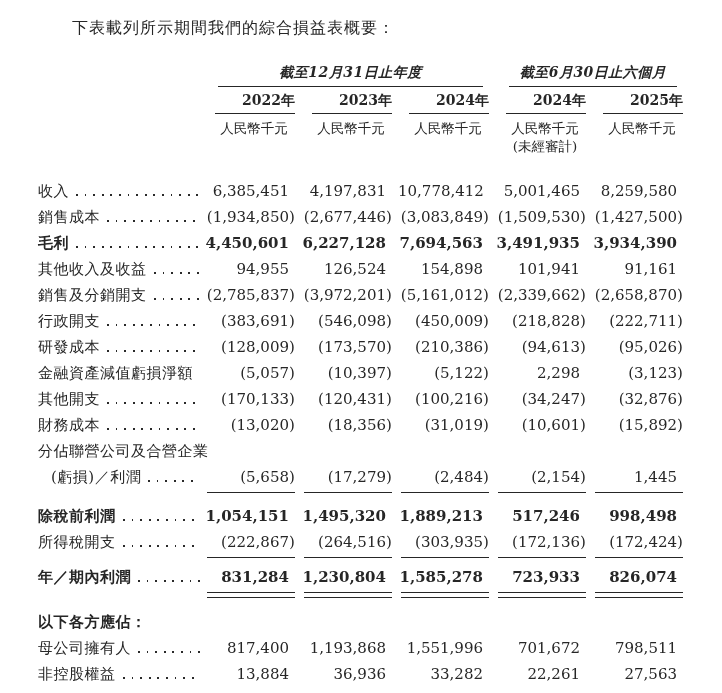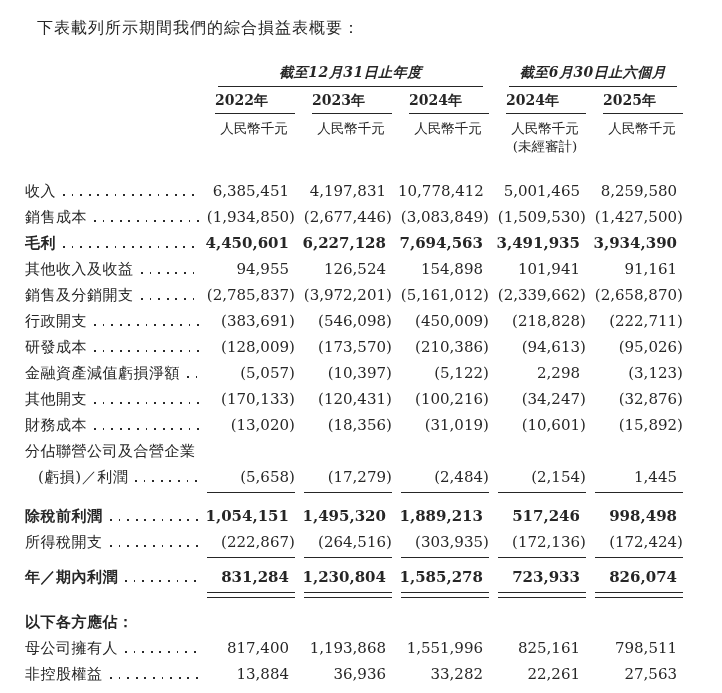--- a/index.html
+++ b/index.html
@@ -6,21 +6,21 @@
   body{
     width:722px;height:693px;
     background:#ffffff;
     color:#262626;
     font-family:"DejaVu Serif","Liberation Serif",serif;
     overflow:hidden;
   }
   .page{position:relative;width:722px;height:693px;}
   .intro{
     padding-top:17px;
-    margin-left:37px;
+    margin-left:72px;
     font-size:16px;
     letter-spacing:1px;
     line-height:22px;
   }
   table.fin{
     margin:22px 0 0 25px;
     border-collapse:collapse;
     table-layout:fixed;
     width:664px;
   }
@@ -35,32 +35,32 @@
     font-weight:bold;
     font-size:14px;
     text-align:center;
     letter-spacing:0.5px;
   }
   tr.years-row{height:27px;}
   .ybox{
     width:80px;margin-left:auto;margin-right:6px;
     border-bottom:1.5px solid #262626;
     padding-bottom:3px;
-    text-align:left;font-weight:bold;font-size:14px;
+    text-align:right;font-weight:bold;font-size:14px;
   }
   tr.unit-row{height:24px;}
   .ubox{
     width:94px;margin-left:auto;margin-right:0;
     text-align:center;font-size:13.5px;
     white-space:nowrap;
   }
   tr.unaud-row{height:18px;vertical-align:top;}
   tr.headgap td{height:22px;padding:0;}
   tbody td{padding:0;height:26px;vertical-align:middle;font-size:15px;}
-  .lbl{display:flex;align-items:baseline;}
+  .lbl{display:flex;align-items:baseline;margin-left:13px;}
   .lbl.ind{padding-left:13px;}
   .lbl .t{white-space:nowrap;letter-spacing:0.5px;}
   .lbl .dots{
     flex:1;align-self:flex-end;height:2px;
     margin:0 4px 5px 7px;
     background:repeating-linear-gradient(to right,#2a2a2a 0 1.8px,transparent 1.8px 8.6px);
   }
   td.val{text-align:right;padding-right:12px;}
   .cp{display:inline-block;width:0;}
   tr.strong td{font-weight:bold;}
@@ -422,21 +422,21 @@
         <tr>
           <td>
             <div class="lbl">
               <span class="t">母公司擁有人</span>
               <span class="dots"></span>
             </div>
           </td>
           <td class="val"><span class="num">817,400</span></td>
           <td class="val"><span class="num">1,193,868</span></td>
           <td class="val"><span class="num">1,551,996</span></td>
-          <td class="val"><span class="num">825,161</span></td>
+          <td class="val"><span class="num">701,672</span></td>
           <td class="val"><span class="num">798,511</span></td>
         </tr>
         <tr>
           <td>
             <div class="lbl">
               <span class="t">非控股權益</span>
               <span class="dots"></span>
             </div>
           </td>
           <td class="val"><span class="num">13,884</span></td>

